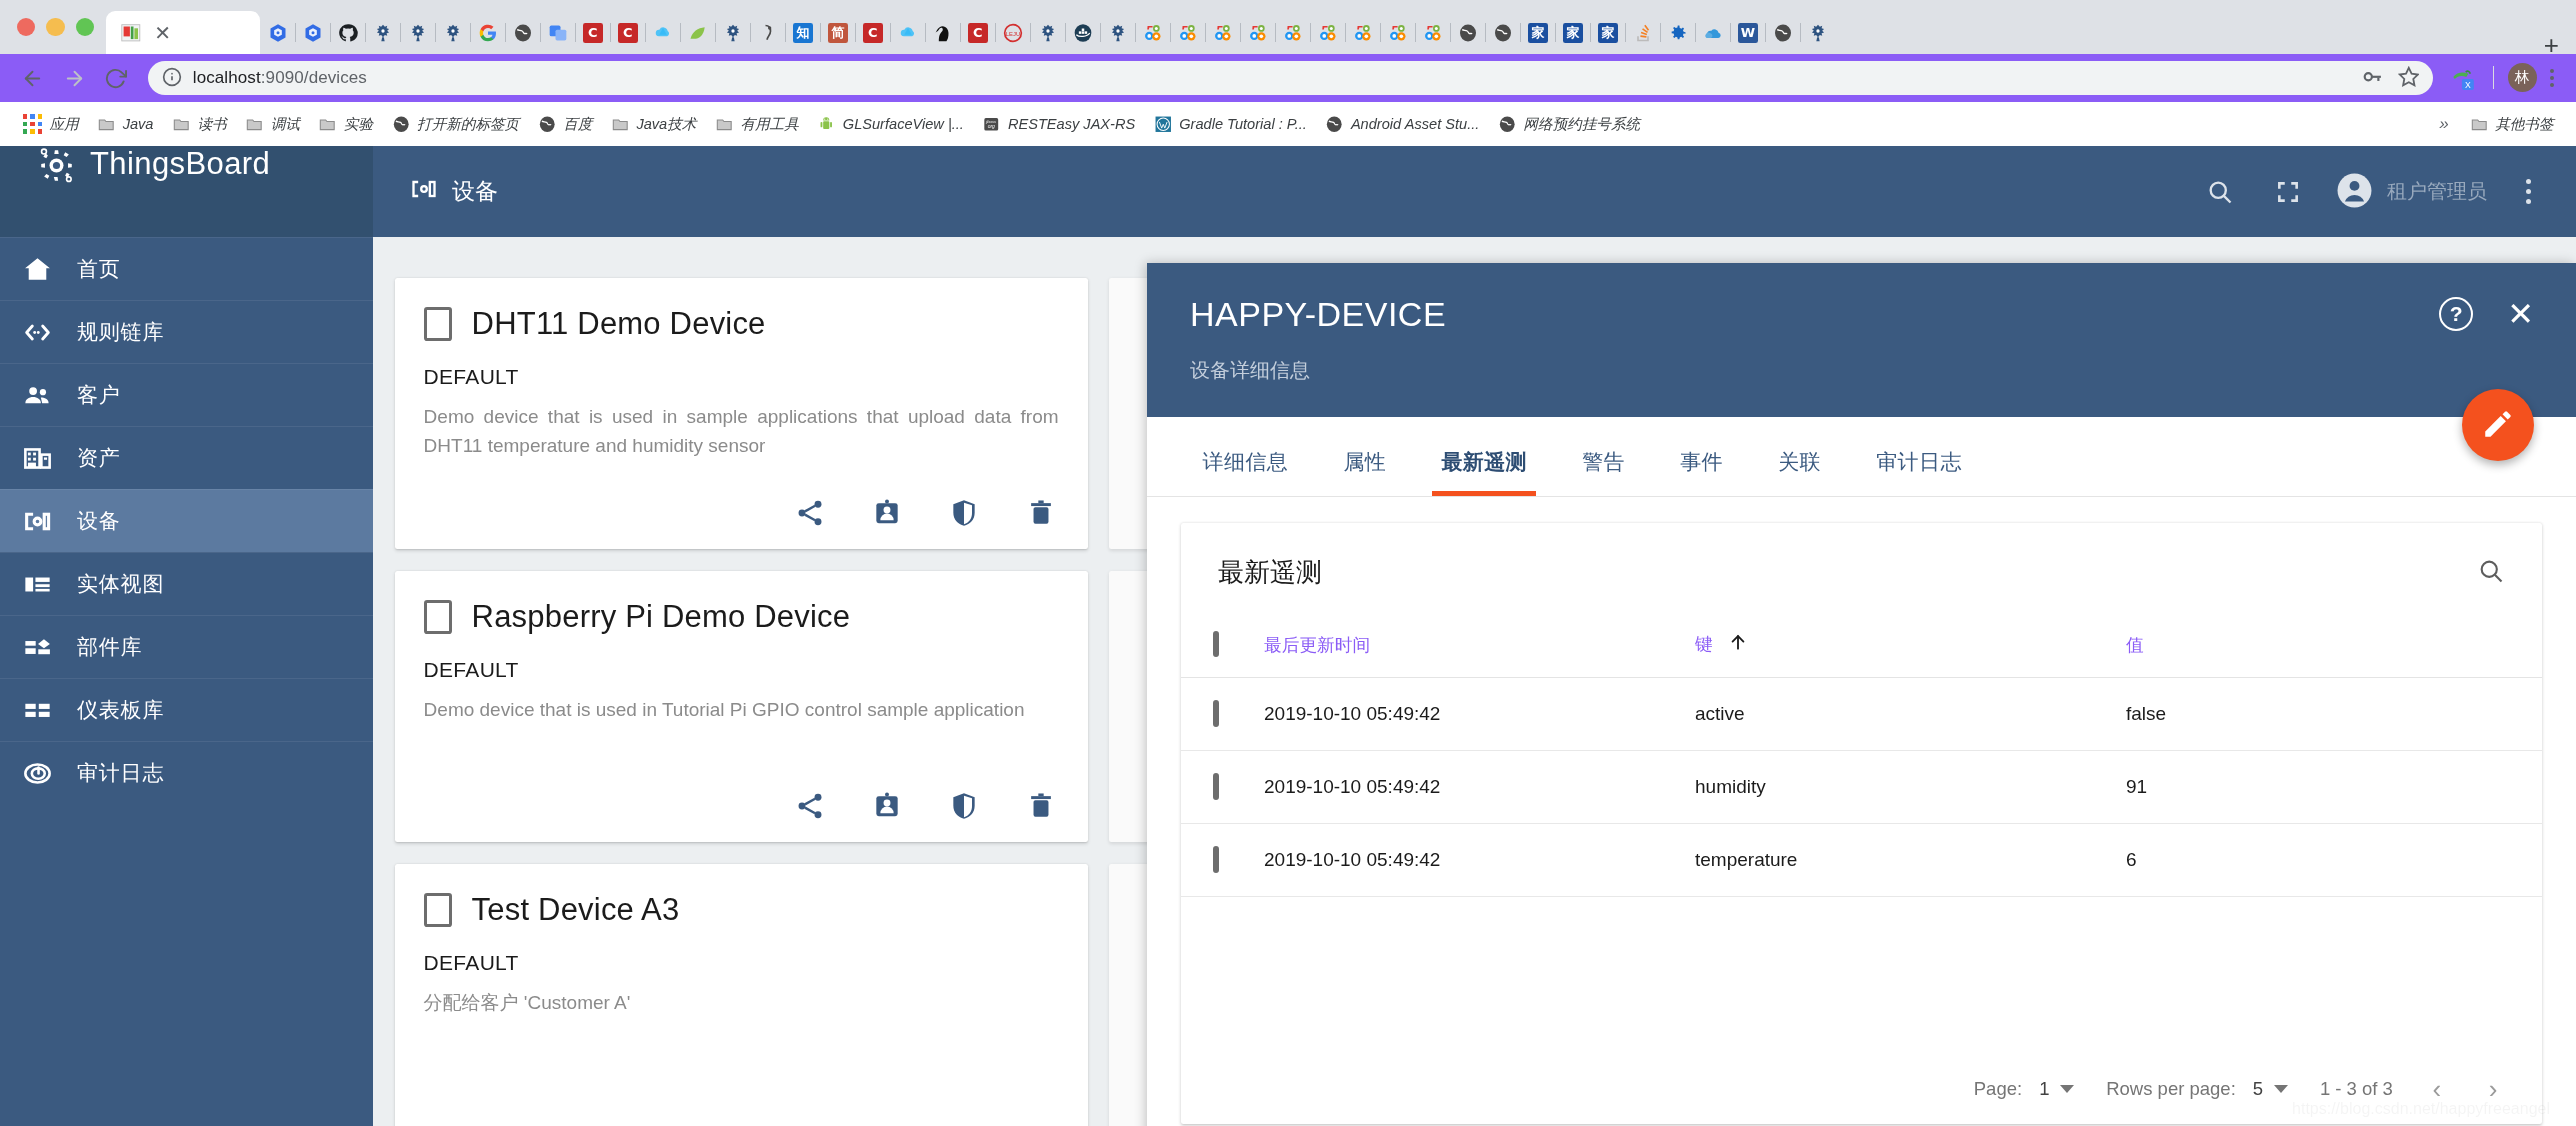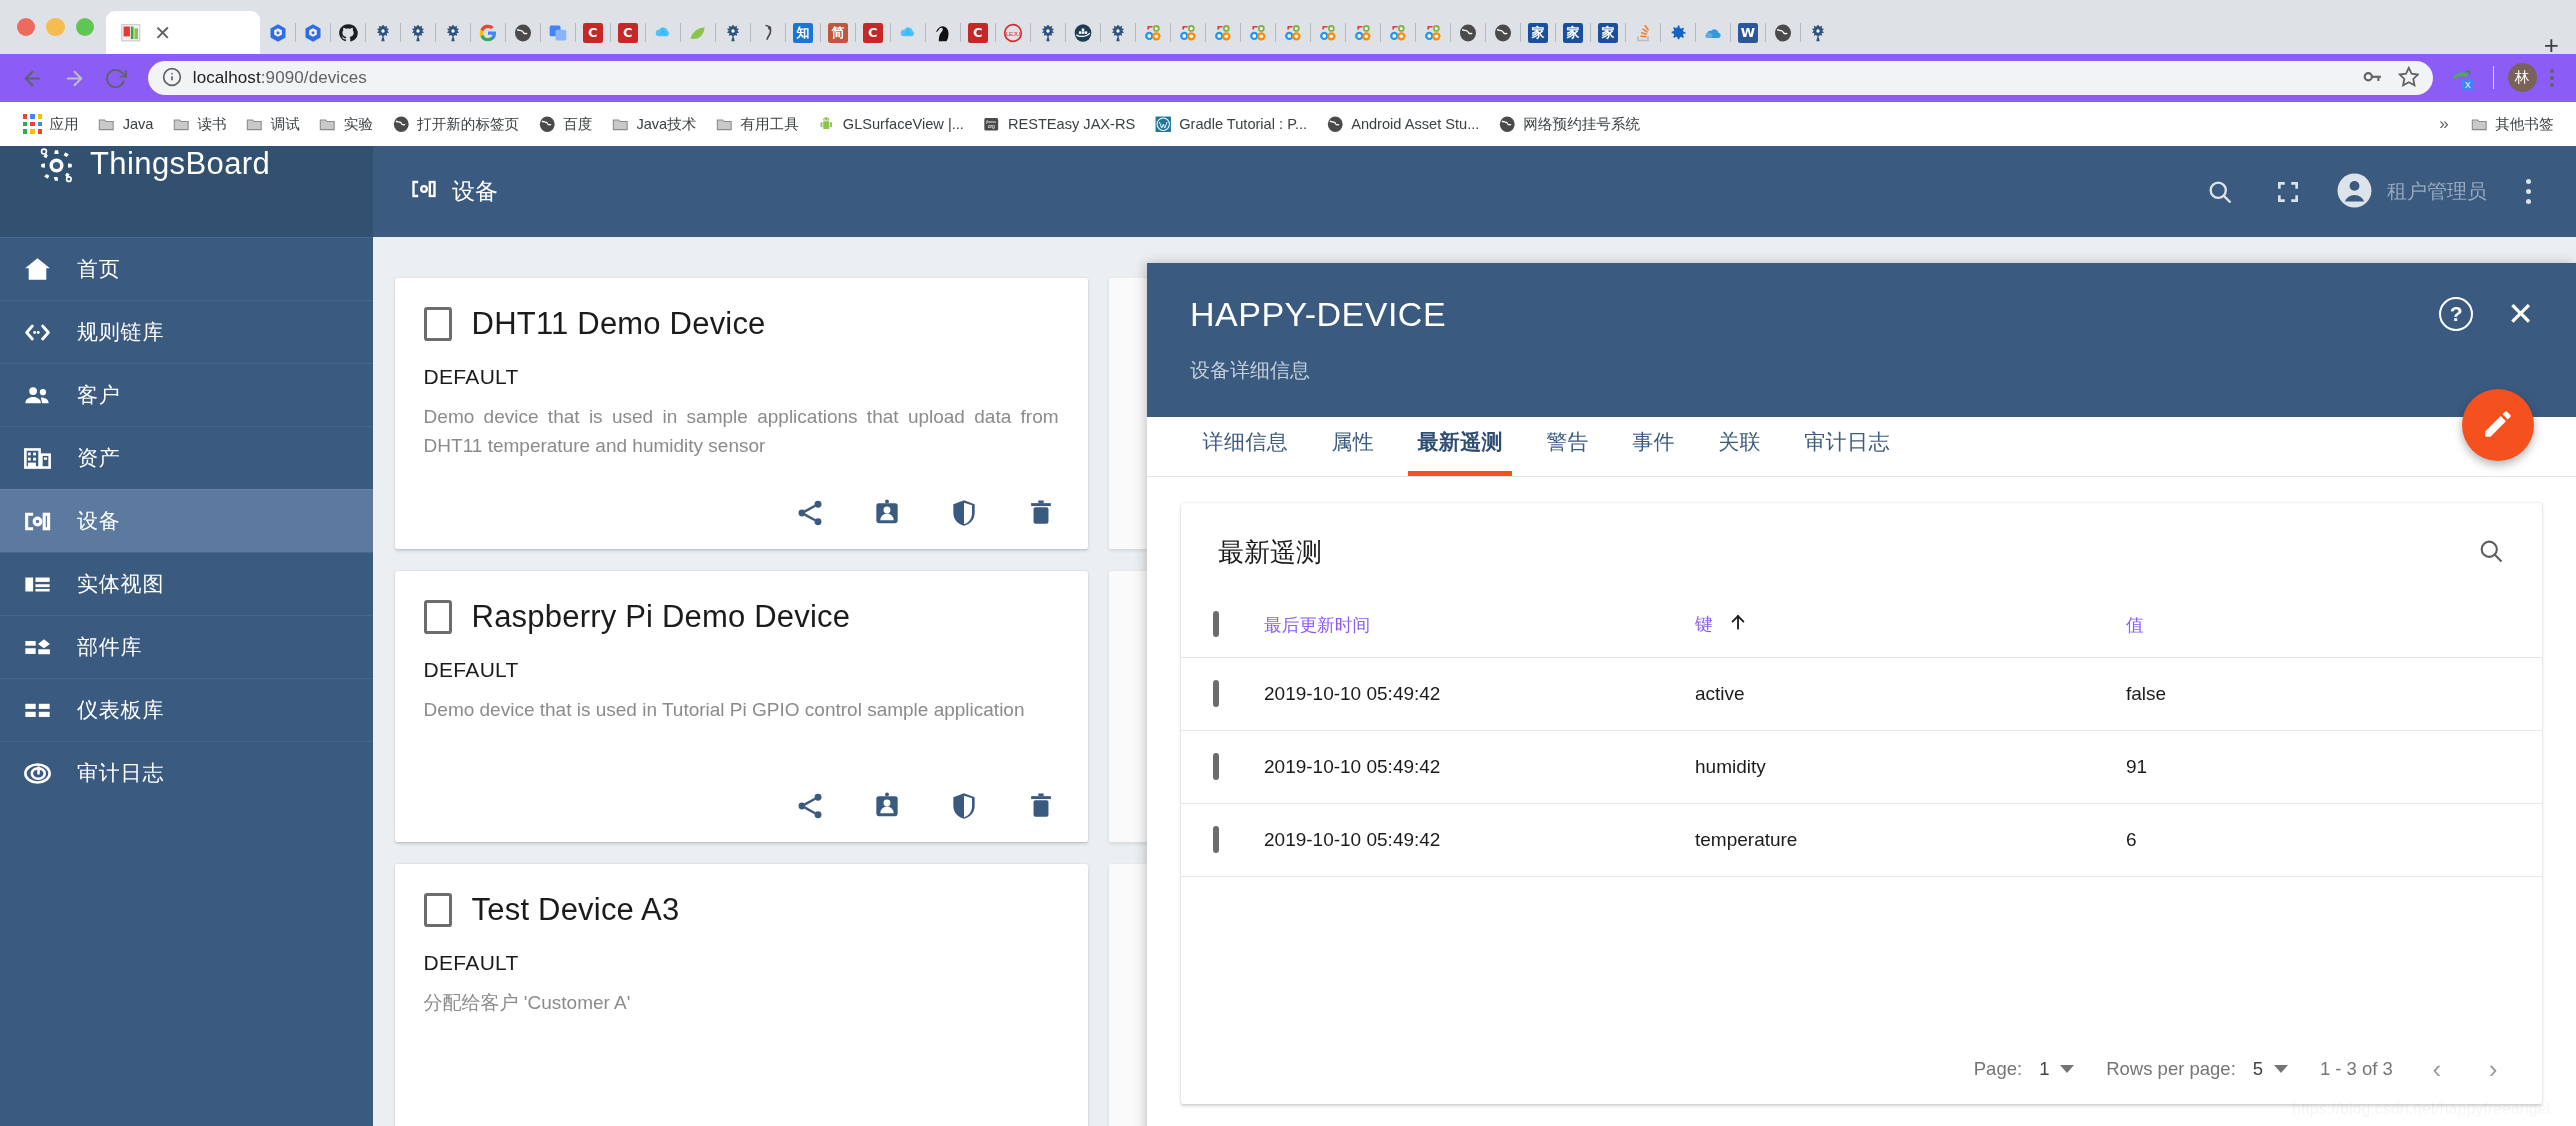--- a/index.html
+++ b/index.html
@@ -93,20 +93,21 @@
   }
   .kebab { display: flex; flex-direction: column; gap: 3.1px; padding: 7.7px; cursor: pointer; }
   .kebab i { width: 3.9px; height: 3.9px; border-radius: 50%; background: #5f6368; display: block; }
 
   
   .bookmarks {
     height: 45px; background: #ffffff;
     display: flex; align-items: center; padding: 0 14px; gap: 1.5px;
     border-bottom: 0.8px solid #dadce0;
     position: relative;
+    font-style: italic;
   }
   .bm {
     display: flex; align-items: center; gap: 7px;
     padding: 4.6px 8.5px; border-radius: 3.9px; cursor: pointer;
     font-size: 14.6px; color: #3c4043; white-space: nowrap;
   }
   .bm-ico { width: 18.5px; height: 18.5px; flex-shrink: 0; display: block; }
   .apps-grid { display: grid; grid-template-columns: repeat(3, 4.6px); gap: 3.1px; }
   .apps-grid i { width: 4.6px; height: 4.6px; display: block; }
   .bm-spacer { flex: 1; }
@@ -218,24 +219,24 @@
   .fab {
     position: absolute; right: 42px; top: 126px;
     width: 72px; height: 72px; border-radius: 50%;
     background: #f4511e;
     box-shadow: 0 3.9px 9.2px rgba(0,0,0,.3);
     display: flex; align-items: center; justify-content: center;
     cursor: pointer; z-index: 3;
   }
 
   .drawer-tabs {
-    display: flex; align-items: flex-end; gap: 0;
+    display: flex; align-items: flex-end; gap: 12px;
     border-bottom: 0.8px solid #e4e4e4;
     padding: 0 34px;
-    height: 60px; background:#fff;
+    height: 80px; background:#fff;
   }
   .dtab {
     font-size: 21px; color: #3b5a80; padding: 0 21.6px 20px 21.6px;
     cursor: pointer; position: relative; letter-spacing: 0.4px;
   }
   .dtab.active { color: #2d4d73; font-weight: bold; }
   .dtab.active::after {
     content: ""; position: absolute; left: 12.3px; right: 12.3px; bottom: 0;
     height: 4.6px; background: #f4511e;
   }

